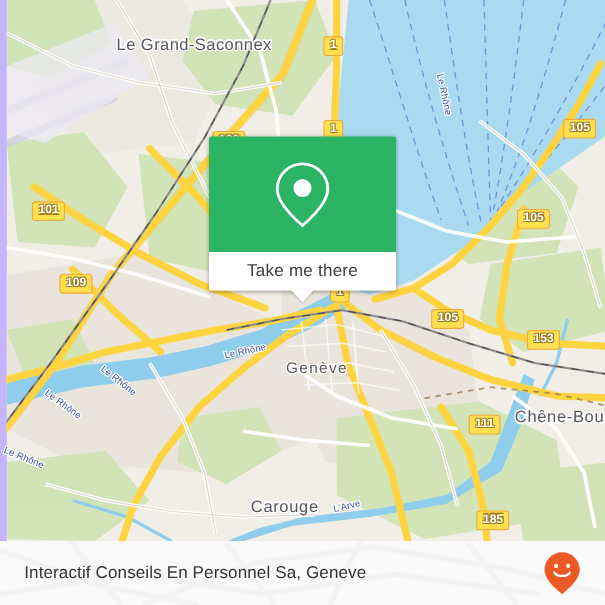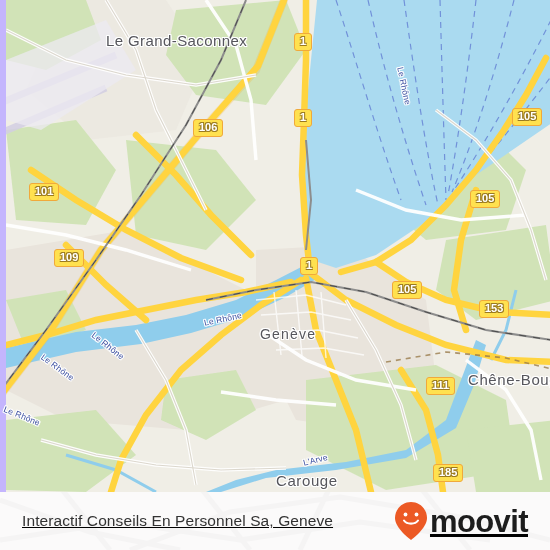--- a/index.html
+++ b/index.html
@@ -133,21 +133,20 @@
     left: 0;
     top: 492px;
     width: 550px;
     height: 58px;
     background: #fbfbfb;
     display: flex;
     align-items: center;
     justify-content: space-between;
     padding: 0 22px 0 22px;
     overflow: hidden;
-    text-decoration: underline;
   }
   #footer-watermark {
     position: absolute;
     left: 0; top: 0; width: 100%; height: 100%;
     opacity: .5;
     pointer-events: none;
   }
   #footer-title {
     position: relative;
     font-size: 15.5px;
@@ -300,21 +299,21 @@
           <path d="M290,290 L296,356"></path>
           <path d="M315,292 L320,358"></path>
         </g>
       </g>
     </svg>
 
     <div>
       <div class="map-label label-city" style="left:106px;top:32px;">Le Grand-Saconnex</div>
       <div class="map-label label-city-big" style="left:260px;top:326px;">Genève</div>
       <div class="map-label label-town" style="left:468px;top:371px;">Chêne-Bouge</div>
-      <div class="map-label label-town" style="left:228px;top:472px;margin-left:48px;">Carouge</div>
+      <div class="map-label label-town" style="left:228px;top:452px;">Carouge</div>
 
       <div class="map-label label-water" style="left:405px;top:66px;transform:rotate(78deg);transform-origin:0 0;">Le Rhône</div>
       <div class="map-label label-water" style="left:96px;top:330px;transform:rotate(38deg);transform-origin:0 0;">Le Rhône</div>
       <div class="map-label label-water" style="left:203px;top:318px;transform:rotate(-12deg);transform-origin:0 0;">Le Rhône</div>
       <div class="map-label label-water" style="left:45px;top:352px;transform:rotate(36deg);transform-origin:0 0;">Le Rhône</div>
       <div class="map-label label-water" style="left:6px;top:404px;transform:rotate(22deg);transform-origin:0 0;">Le Rhône</div>
       <div class="map-label label-water" style="left:302px;top:458px;transform:rotate(-14deg);transform-origin:0 0;">L'Arve</div>
     </div>
 
     <div>
@@ -325,20 +324,30 @@
       <div class="shield" style="left:470px;top:190px;">105</div>
       <div class="shield" style="left:392px;top:281px;">105</div>
       <div class="shield" style="left:479px;top:300px;">153</div>
       <div class="shield" style="left:394px;top:377px;margin-left:32px;">111</div>
       <div class="shield" style="left:433px;top:464px;">185</div>
       <div class="shield" style="left:29px;top:175px;margin-top:8px;">101</div>
       <div class="shield" style="left:54px;top:249px;">109</div>
       <div class="shield" style="left:193px;top:119px;">106</div>
     </div>
 
+    <div id="popup">
+      <div id="popup-green">
+        <svg width="56" height="62" viewBox="0 0 56 62">
+          <path d="M28 3 C15.3 3 5 13.3 5 26 C5 40.5 28 59 28 59 C28 59 51 40.5 51 26 C51 13.3 40.7 3 28 3 Z" fill="none" stroke="#ffffff" stroke-width="2.6"></path>
+          <circle cx="28" cy="25" r="8.2" fill="#ffffff"></circle>
+        </svg>
+      </div>
+      <div id="popup-foot">Take me there</div>
+      <div id="popup-tail"></div>
+    </div>
 
   </div>
 
   <div id="footer">
     <svg id="footer-watermark" width="550" height="58" viewBox="0 0 550 58">
       <rect x="0" y="0" width="550" height="58" fill="#fbfafa"></rect>
       <g stroke="#f0eeee" stroke-width="5" fill="none">
         <path d="M0,8 L90,40 L180,58"></path>
         <path d="M60,-5 L110,58"></path>
         <path d="M200,-5 L250,58"></path>
@@ -351,17 +360,16 @@
 
     <div id="footer-title">Interactif Conseils En Personnel Sa, Geneve</div>
 
     <div id="brand">
       <svg width="34" height="40" viewBox="0 0 34 40">
         <path d="M17 1 C8.2 1 1 8.2 1 17 C1 27.5 17 39 17 39 C17 39 33 27.5 33 17 C33 8.2 25.8 1 17 1 Z" fill="#ec5924"></path>
         <circle cx="11.5" cy="13.5" r="1.9" fill="#ffffff"></circle>
         <circle cx="22.5" cy="13.5" r="1.9" fill="#ffffff"></circle>
         <path d="M10 19.5 C12.8 23.6 21.2 23.6 24 19.5" fill="none" stroke="#ffffff" stroke-width="2.1" stroke-linecap="round"></path>
       </svg>
-      <span id="brand-word">moovit</span>
     </div>
   </div>
 
 </div>
 
 </body></html>

